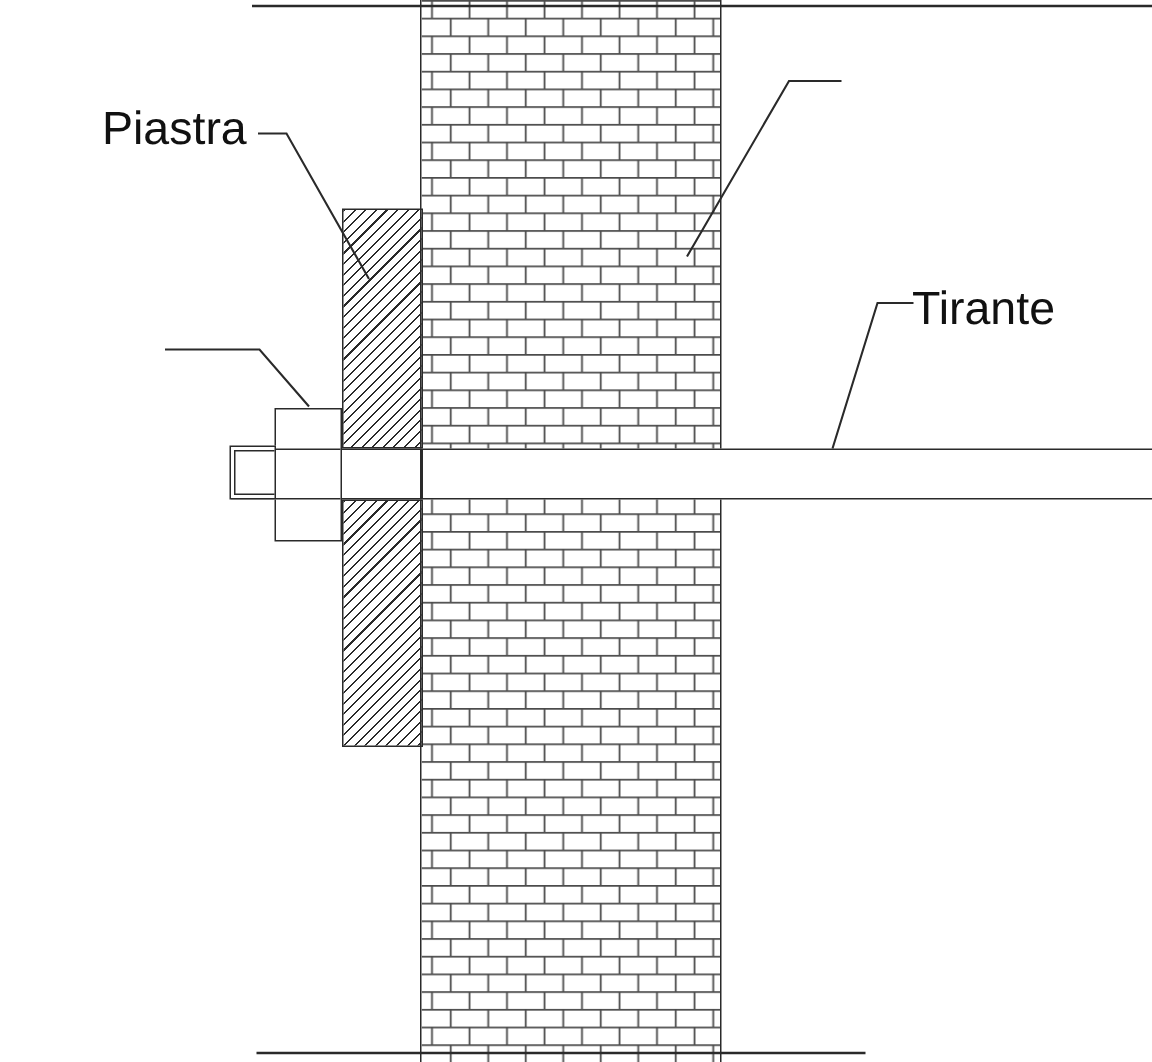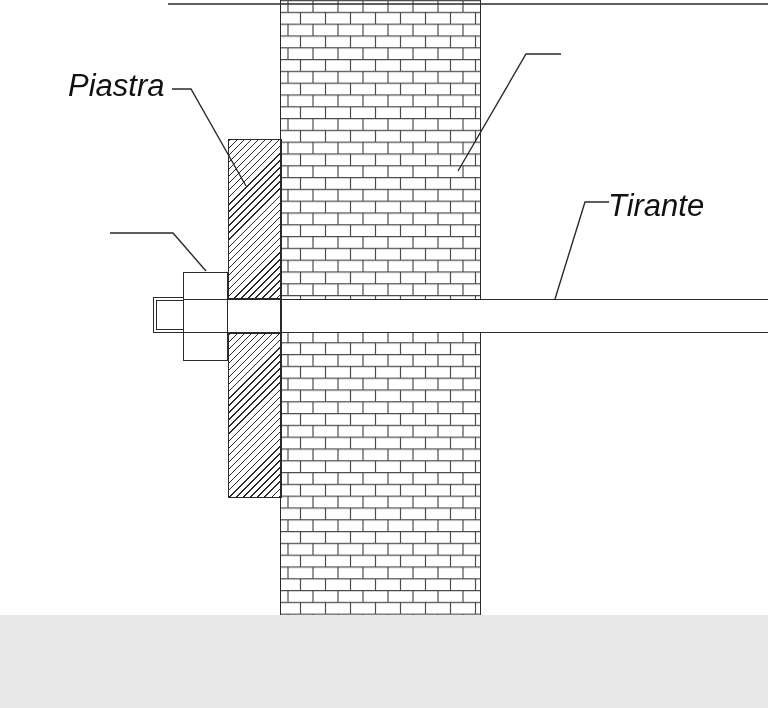--- a/index.html
+++ b/index.html
@@ -3,22 +3,22 @@
 <meta charset="utf-8">
 <style>
   :root{
     --line:#2a2a2a;
     --brick-joint:#4c4c4c;
     --background:#ffffff;
     --text:#111111;
   }
   html,body{margin:0;padding:0;background:#e8e8e8;}
   #canvas{
-    position:relative;width:768px;height:615px;background:var(--background);
-    overflow:hidden;font-family:"Liberation Sans",sans-serif;font-style:italic;
+    position:relative;width:768px;height:708px;background:var(--background);
+    overflow:hidden;font-family:"Liberation Sans",sans-serif;
   }
   
   .wall{
     position:absolute;left:280px;top:0;width:201px;height:708px;
     border-left:1.6px solid var(--line);border-right:1.6px solid var(--line);
     box-sizing:border-box;
   }
   .wall svg{display:block;width:100%;height:100%;}
   
   .rod{

